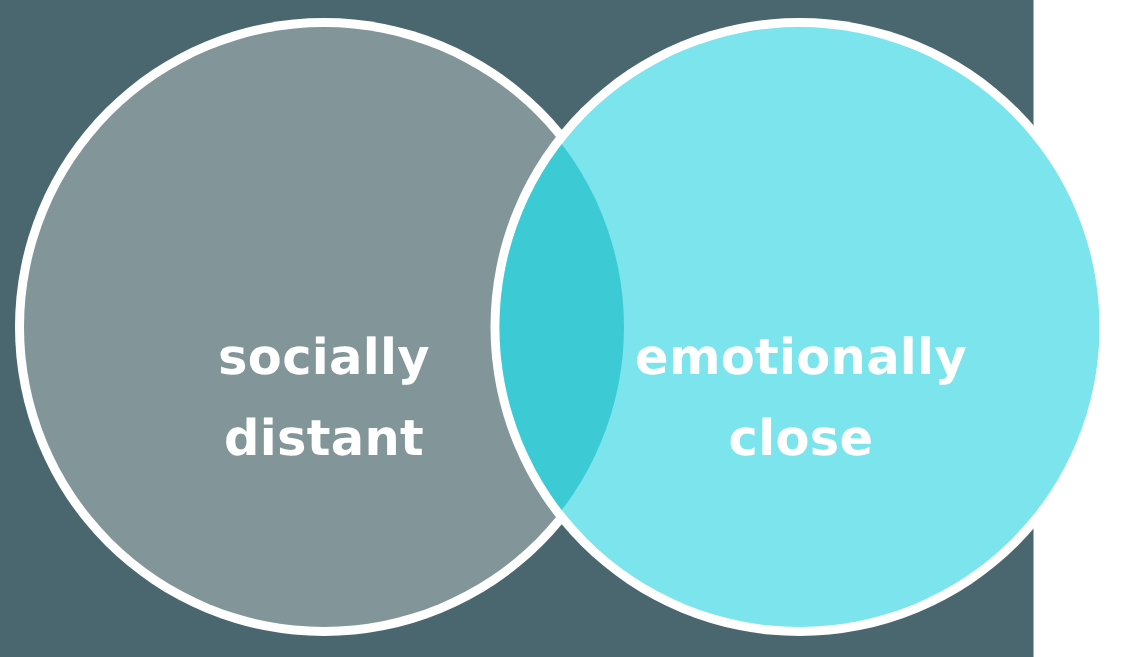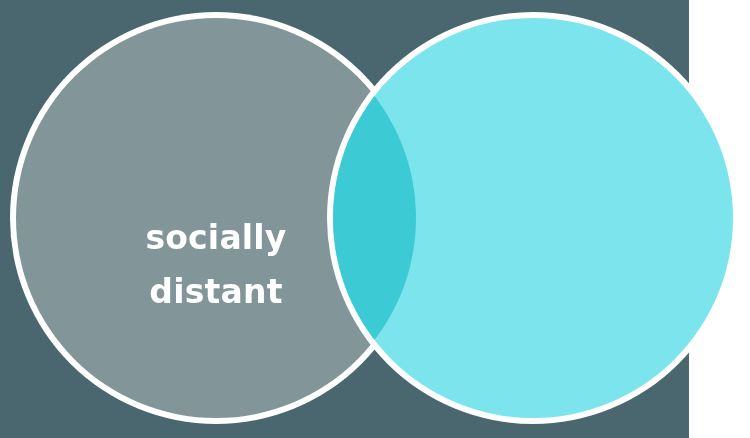--- a/index.html
+++ b/index.html
@@ -76,14 +76,18 @@
     <g clip-path="url(#clip-left-circle)">
       <circle id="fill-inter" cx="533" cy="218" r="200" fill="#3ccbd4"></circle>
     </g>
   </svg>
 
   <div class="venn-label label-left" style="color: rgb(255, 255, 255);">
     <span>socially
 distant</span>
   </div>
 
+  <div class="venn-label label-right" style="color: rgb(255, 255, 255);">
+    <span>emotionally
+close</span>
+  </div>
 
 </div>
 
 </body></html>

